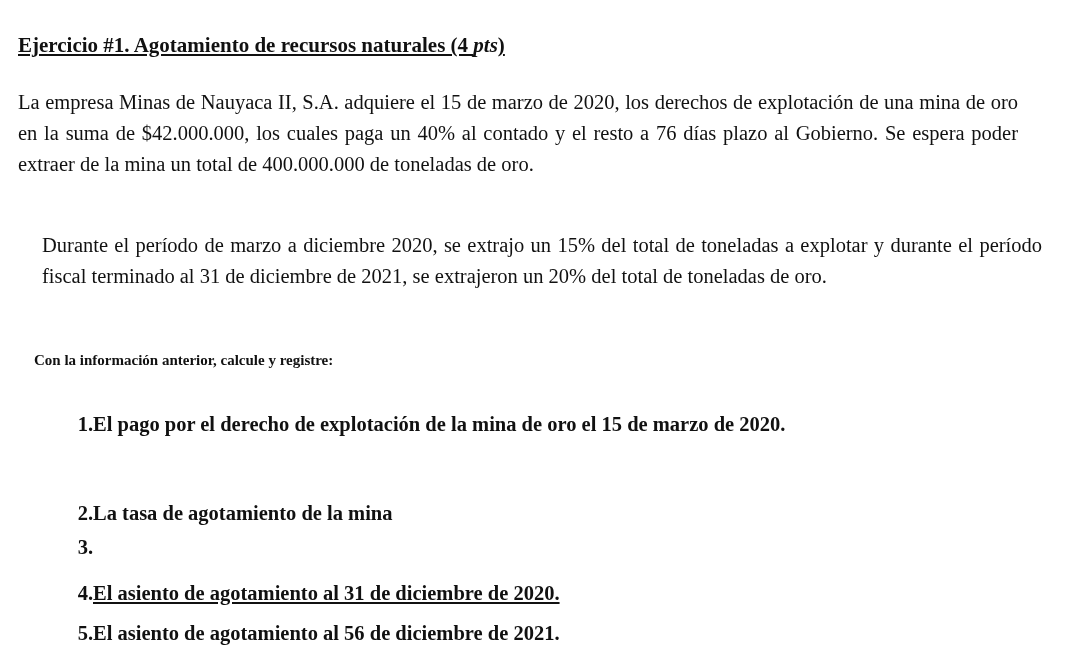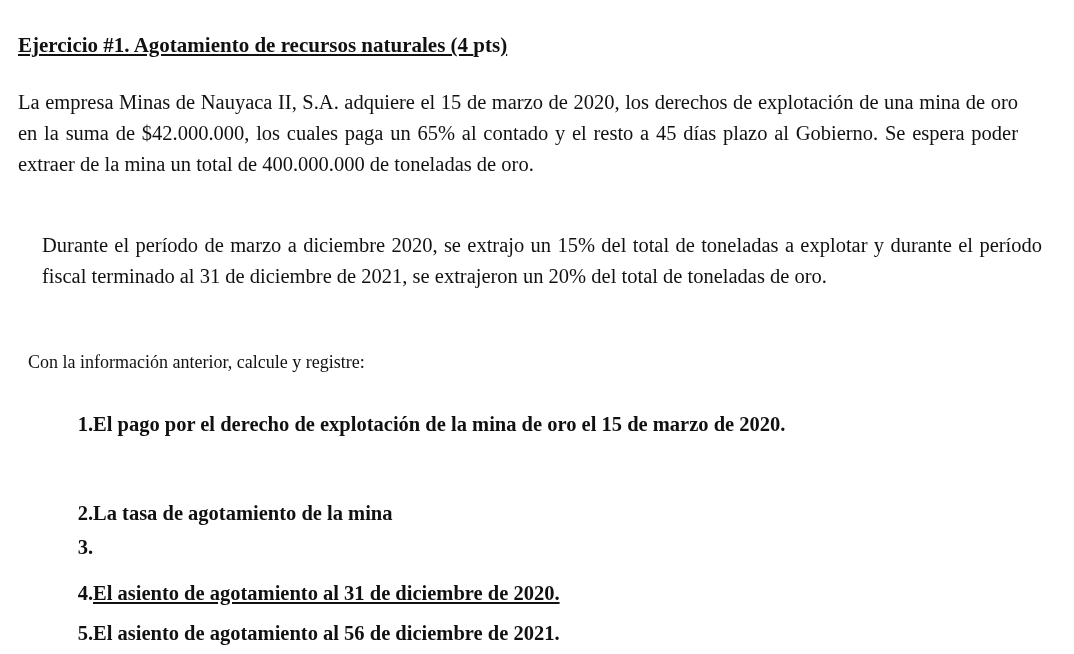--- a/index.html
+++ b/index.html
@@ -27,20 +27,21 @@
       left: 0;
       font-size: 21px;
       font-weight: bold;
       text-decoration: underline;
       white-space: nowrap;
       letter-spacing: 0px;
     }
     .squiggle {
       position: relative;
       display: inline-block;
+      font-style: italic;
     }
     .squiggle::after {
       content: "";
       position: absolute;
       left: 0;
       right: 0;
       bottom: -3px;
       height: 3px;
       background-image: linear-gradient(135deg, transparent 45%, #d22 45%, #d22 55%, transparent 55%),
                         linear-gradient(45deg, transparent 45%, #d22 45%, #d22 55%, transparent 55%);
@@ -53,23 +54,23 @@
       width: 1000px;
       font-size: 20.5px;
       line-height: 31px;
       text-align: justify;
     }
     .para1 { top: 87px; }
     .para2 { top: 230px; margin-left: 24px; }
     .lead {
       position: absolute;
       top: 352px;
-      left: 10px;
-      font-size: 18px;
-      font-weight: normal;
+      left: 16px;
+      font-size: 15px;
+      font-weight: bold;
       white-space: nowrap;
     }
     .item {
       position: absolute;
       left: 38px;
       font-size: 20.5px;
       font-weight: bold;
       white-space: nowrap;
       text-align: right;
     }
@@ -83,21 +84,21 @@
     .item4 { top: 582px; text-decoration: underline; }
     .item5 { top: 622px; }
   </style>
 </head>
 <body>
 
 <div class="page">
 
   <div class="title"><span>Ejercicio #1. Agotamiento de recursos naturales (4 </span><span class="squiggle">pts</span><span>)</span></div>
 
-  <div class="para para1">La empresa Minas de Nauyaca II, S.A. adquiere el 15 de marzo de 2020, los derechos de explotación de una mina de oro en la suma de $42.000.000, los cuales paga un 65% al contado y el resto a 45 días plazo al Gobierno. Se espera poder extraer de la mina un total de 400.000.000 de toneladas de oro.</div>
+  <div class="para para1">La empresa Minas de Nauyaca II, S.A. adquiere el 15 de marzo de 2020, los derechos de explotación de una mina de oro en la suma de $42.000.000, los cuales paga un 40% al contado y el resto a 76 días plazo al Gobierno. Se espera poder extraer de la mina un total de 400.000.000 de toneladas de oro.</div>
 
   <div class="para para2">Durante el período de marzo a diciembre 2020, se extrajo un 15% del total de toneladas a explotar y durante el período fiscal terminado al 31 de diciembre de 2021, se extrajeron un 20% del total de toneladas de oro.</div>
 
   <div class="lead">Con la información anterior, calcule y registre:</div>
 
   <div class="item item1">
     <span class="num">1.</span><span>El pago por el derecho de explotación de la mina de oro el 15 de marzo de 2020.</span>
   </div>
 
   <div class="item item2">

